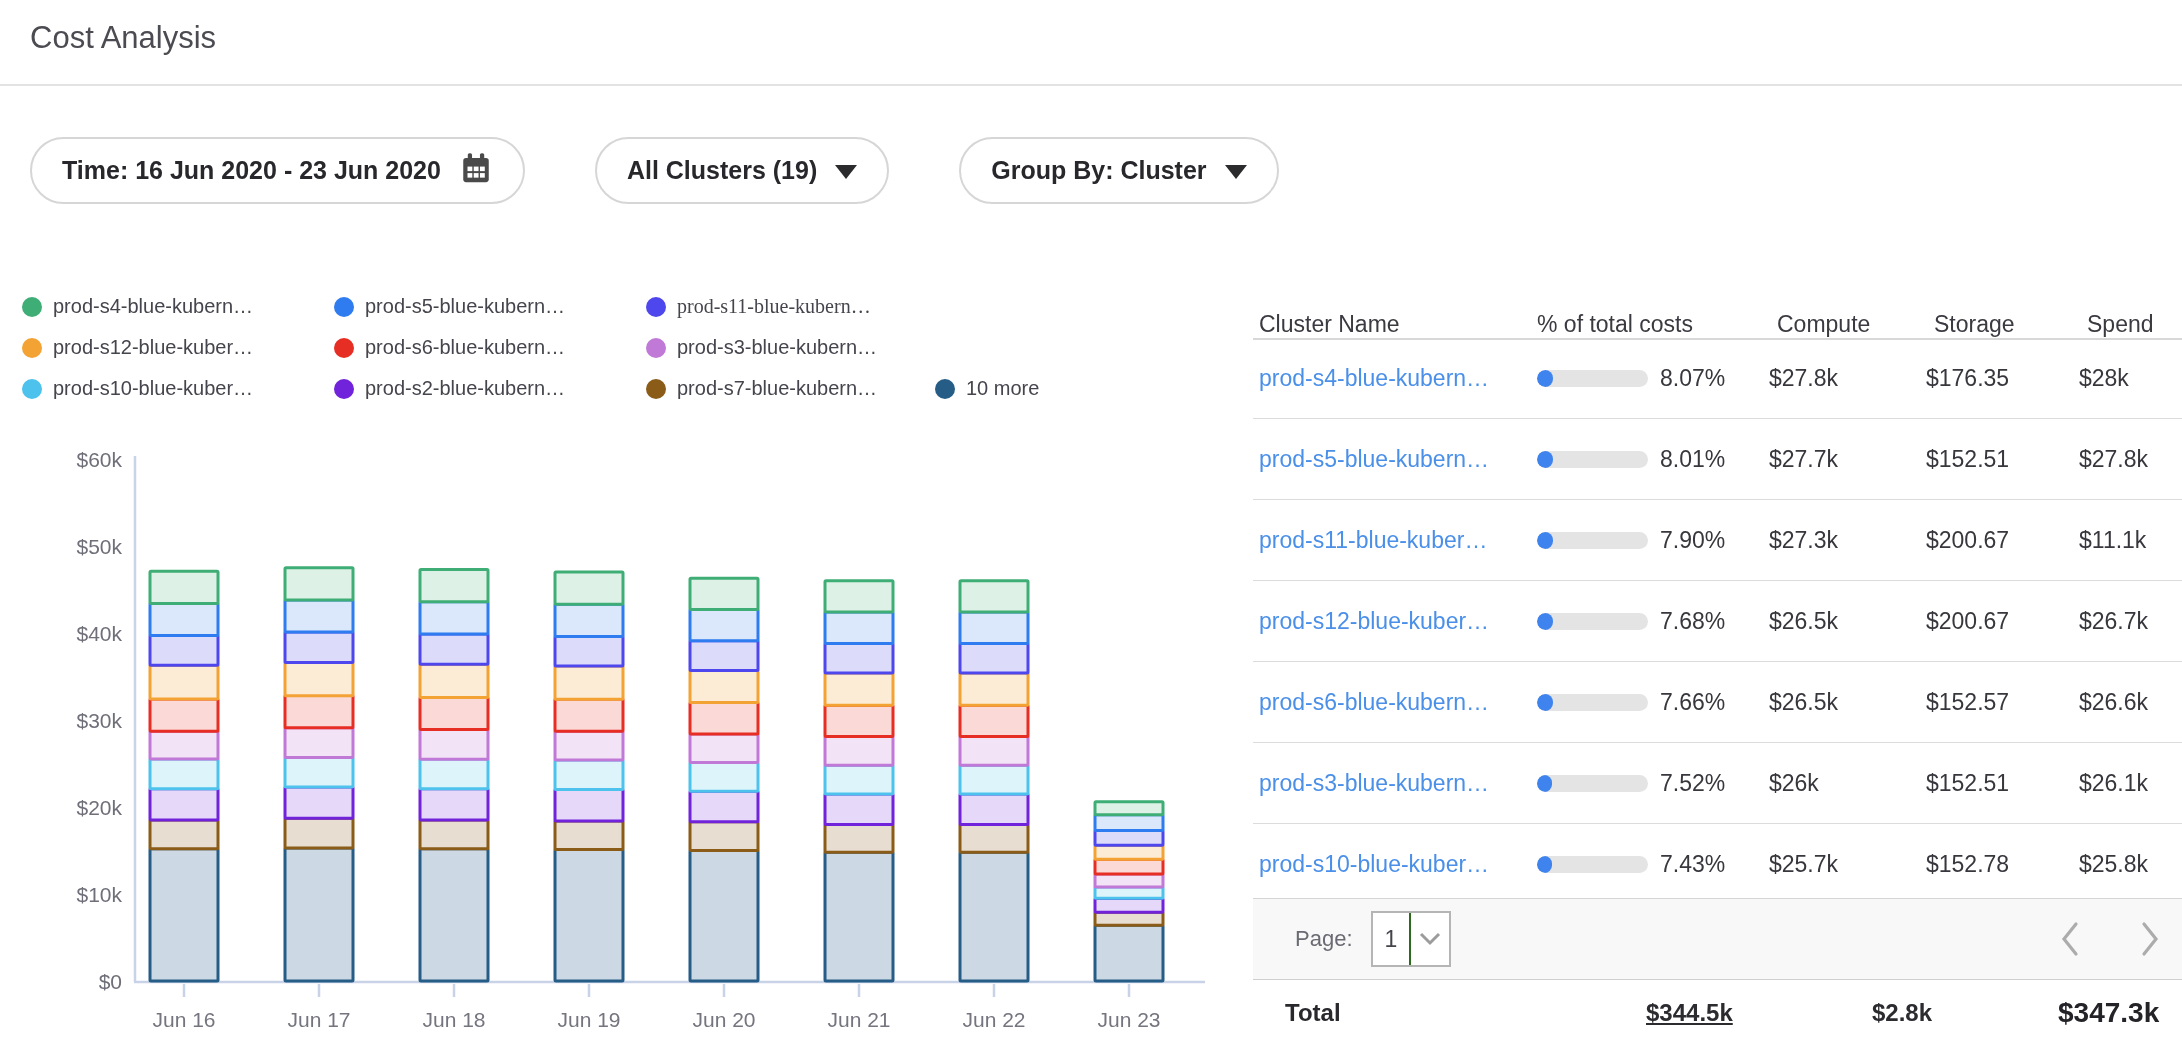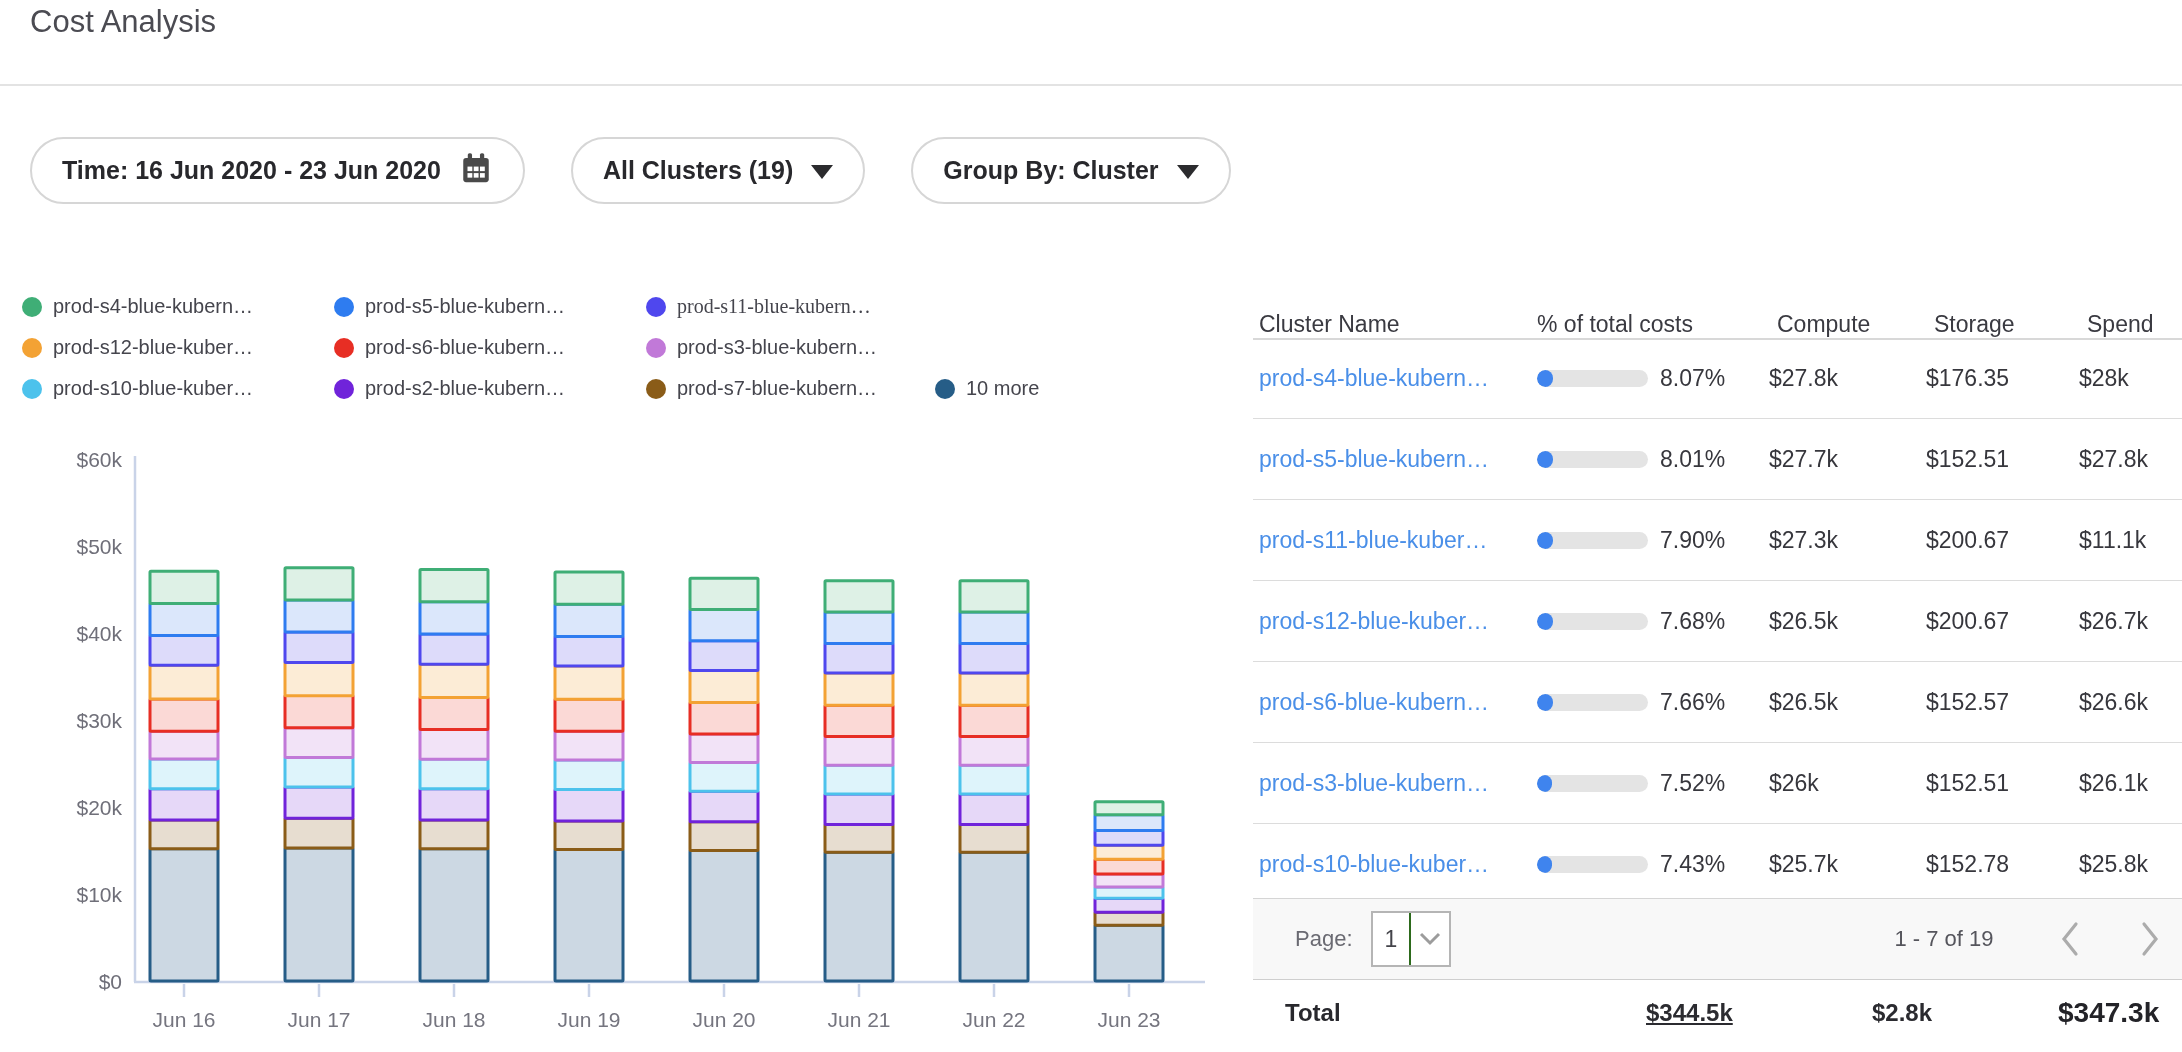--- a/index.html
+++ b/index.html
@@ -1,24 +1,24 @@
 <!DOCTYPE html>
 <html><head>
 <meta charset="utf-8">
 <style>
   html,body{margin:0;padding:0;background:#fff;}
   .screen{position:relative;width:2182px;height:1052px;background:#fff;overflow:hidden;
           font-family:"Liberation Sans","DejaVu Sans",sans-serif;}
 
   
-  .page-title{position:absolute;left:30px;top:4px;font-size:31px;font-weight:500;color:#4b4b52;}
+  .page-title{position:absolute;left:30px;top:20px;font-size:31px;font-weight:500;color:#4b4b52;}
   .top-divider{position:absolute;left:0;top:84px;width:2182px;height:0;border-top:2px solid #e3e3e3;}
 
   
-  .filters{position:absolute;left:30px;top:137px;display:flex;gap:46px;}
+  .filters{position:absolute;left:30px;top:137px;display:flex;gap:70px;}
   .pill{display:inline-flex;align-items:center;gap:18px;height:63px;padding:0 30px;
         border:2px solid #d6d6d6;border-radius:34px;background:#fff;cursor:pointer;
         font-size:25px;font-weight:700;color:#28282c;white-space:nowrap;}
   .caret-down{width:0;height:0;border-left:11px solid transparent;border-right:11px solid transparent;
               border-top:14px solid #2b2b2e;margin-top:2px;}
 
   
   .legend-item{position:absolute;display:flex;align-items:center;gap:11px;
                font-size:20px;color:#45454d;cursor:pointer;white-space:nowrap;}
   .legend-dot{width:20px;height:20px;border-radius:50%;flex:0 0 auto;}
@@ -371,21 +371,20 @@
     <div class="pagebar">
       <span class="page-label">Page:</span>
       <div class="page-select">
         <span class="val">1</span>
         <span class="chev">
           <svg width="24" height="16" viewBox="0 0 24 16">
               <polyline points="3,3 12,12 21,3" fill="none" stroke="#9c9c9c" stroke-width="3"></polyline>
             </svg>
         </span>
       </div>
-      <span class="range-text">1 - 7 of 19</span>
       <button class="chev-btn chev-prev">
         <svg width="26" height="40" viewBox="0 0 26 40">
             <polyline points="19,5 7,20 19,35" fill="none" stroke="#acacac" stroke-width="3.2" stroke-linecap="round"></polyline>
           </svg>
       </button>
       <button class="chev-btn chev-next">
         <svg width="26" height="40" viewBox="0 0 26 40">
             <polyline points="7,5 19,20 7,35" fill="none" stroke="#acacac" stroke-width="3.2" stroke-linecap="round"></polyline>
           </svg>
       </button>

